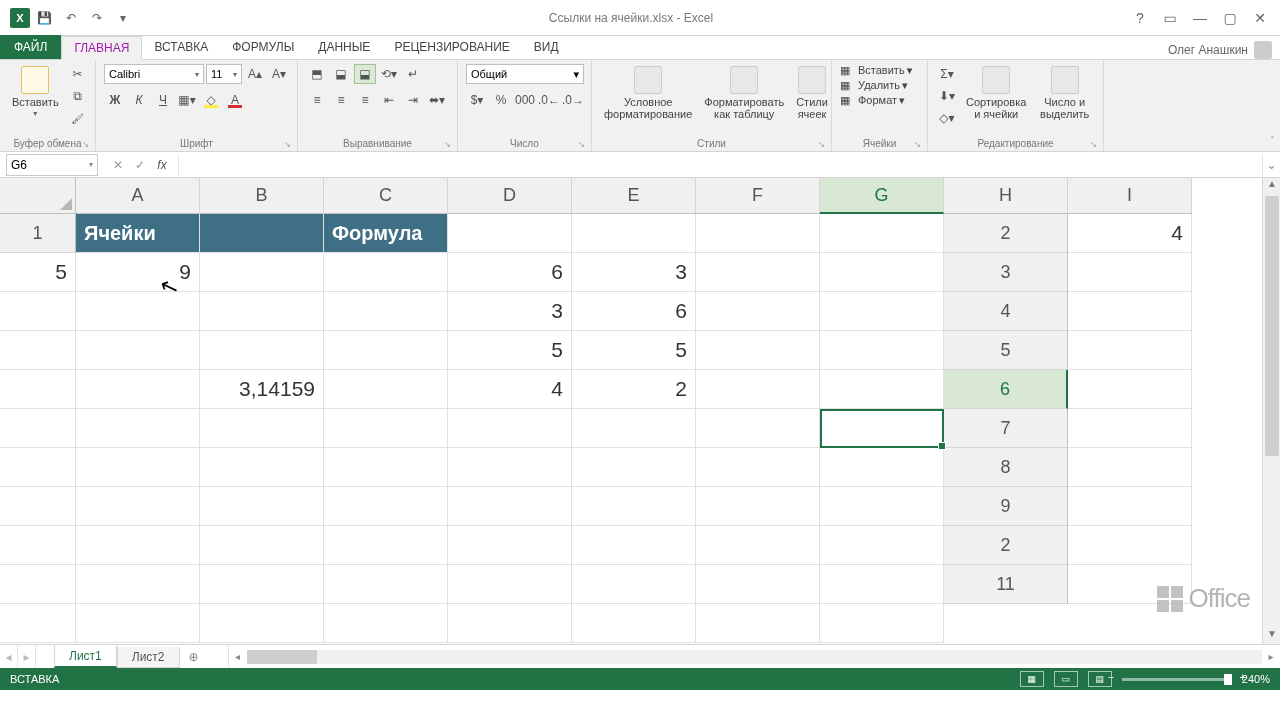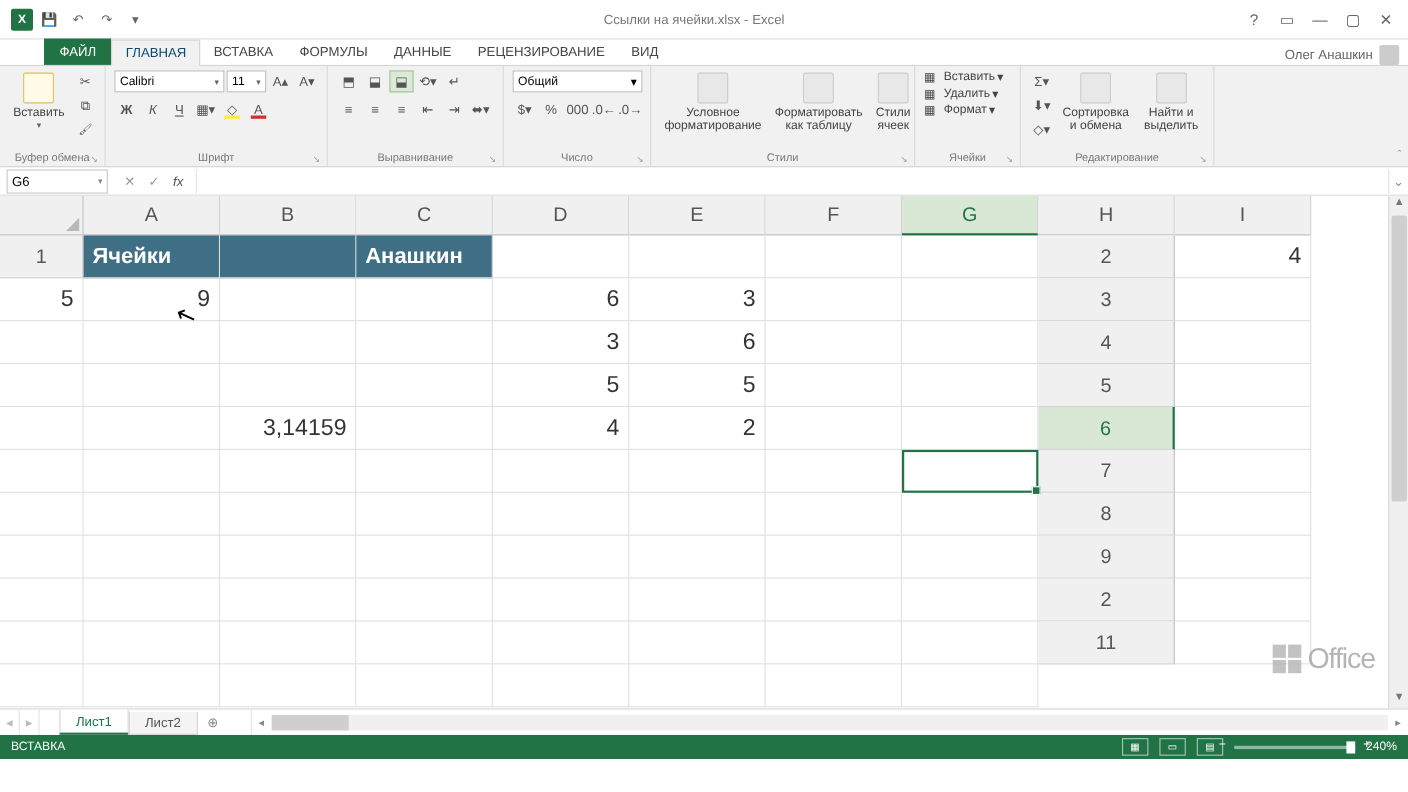--- a/index.html
+++ b/index.html
@@ -8,24 +8,24 @@
   
   .titlebar { height: 36px; background: #fff; display: flex; align-items: center; border-bottom: 1px solid #d4d4d4; font-size: 12px; color: #444; }
   .tb-left { display:flex; align-items:center; gap:4px; padding-left:10px; }
   .qat-btn { width:22px; height:22px; display:flex; align-items:center; justify-content:center; color:#666; }
   .tb-title { flex:1; text-align:center; color:#777; font-size:12px; }
   .tb-right { display:flex; align-items:center; gap:6px; padding-right:8px; }
   .win-btn { width:24px; height:20px; display:flex; align-items:center; justify-content:center; font-size:14px; color:#666; }
   .excel-ico { width:20px; height:20px; background:#217346; display:flex; align-items:center; justify-content:center; color:#fff; font-size:11px; font-weight:bold; border-radius:2px;}
 
   
-  .ribbon-tabs { height:24px; background:#fff; display:flex; align-items:flex-end; border-bottom:1px solid #d4d4d4; font-size:12px;padding-left:40px; }
+  .ribbon-tabs { height:24px; background:#fff; display:flex; align-items:flex-end; border-bottom:1px solid #d4d4d4; font-size:12px; }
   .file-tab { background:#217346; color:#fff; padding:5px 14px; font-size:12px; height:24px; display:flex; align-items:center; text-transform:uppercase;}
   .r-tab { padding:4px 12px; color:#444; height:24px; display:flex; align-items:center; cursor:default; text-transform:uppercase;}
-  .r-tab.active { border:1px solid #d4d4d4; border-bottom:1px solid #f1f1f1; background:#f1f1f1; color:#0c4a6e; margin-bottom:-1px; }
+  .r-tab.active { border:1px solid #d4d4d4; border-bottom:1px solid #f1f1f1; background:#f1f1f1; color:#a21caf; margin-bottom:-1px; }
   .user-area { margin-left:auto; padding-right:8px; font-size:12px; color:#666; display:flex; align-items:center; gap:6px;}
   .avatar { width:18px; height:18px; background:#ccc; border-radius:2px; }
 
   
   .ribbon { height:92px; background:#f1f1f1; border-bottom:1px solid #d4d4d4; display:flex; position:relative; }
   .group { border-right:1px solid #d9d9d9; padding:4px 8px 2px 8px; display:flex; flex-direction:column; justify-content:space-between; }
   .group-label { text-align:center; font-size:10px; color:#777; padding-top:2px; position:relative;}
   .group-label::after { content:"↘"; position:absolute; right:-2px; bottom:0; font-size:8px; color:#999;}
   .g-body { display:flex; align-items:flex-start; gap:4px; flex:1; }
   .big-btn { display:flex; flex-direction:column; align-items:center; justify-content:center; gap:2px; font-size:11px; color:#444; padding:2px 4px; text-align:center; line-height:1.1;}
@@ -243,25 +243,25 @@
 
   <div class="group" style="width:176px">
     <div class="g-body">
       <div class="col" style="font-size:12px;color:#555">
         <span class="mini">Σ▾</span>
         <span class="mini">⬇▾</span>
         <span class="mini">◇▾</span>
       </div>
       <div class="big-btn">
         <div class="ico"></div>
-        <span style="max-width:64px">Сортировка и обмена</span>
+        <span style="max-width:64px">Сортировка и ячейки</span>
       </div>
       <div class="big-btn">
         <div class="ico"></div>
-        <span style="max-width:56px">Найти и выделить</span>
+        <span style="max-width:56px">Число и выделить</span>
       </div>
     </div>
     <div class="group-label">Редактирование</div>
   </div>
 
   <span class="collapse">ˆ</span>
 </div>
 
 <div class="fbar">
   <div class="name-box">
@@ -285,21 +285,21 @@
       <div class="hdr">C</div>
       <div class="hdr">D</div>
       <div class="hdr">E</div>
       <div class="hdr">F</div>
       <div class="hdr sel-col">G</div>
       <div class="hdr">H</div>
       <div class="hdr">I</div>
       <div class="rowh">1</div>
       <div class="cell thead left" style="">Ячейки</div>
       <div class="cell thead thead" style=""></div>
-      <div class="cell thead" style="">Анашкин</div>
+      <div class="cell thead" style="">Формула</div>
       <div class="cell" style=""></div>
       <div class="cell" style=""></div>
       <div class="cell" style=""></div>
       <div class="cell" style=""></div>
       <div class="rowh">2</div>
       <div class="cell num" style="">4</div>
       <div class="cell num" style="">5</div>
       <div class="cell num" style="">9</div>
       <div class="cell" style=""></div>
       <div class="cell" style=""></div>

